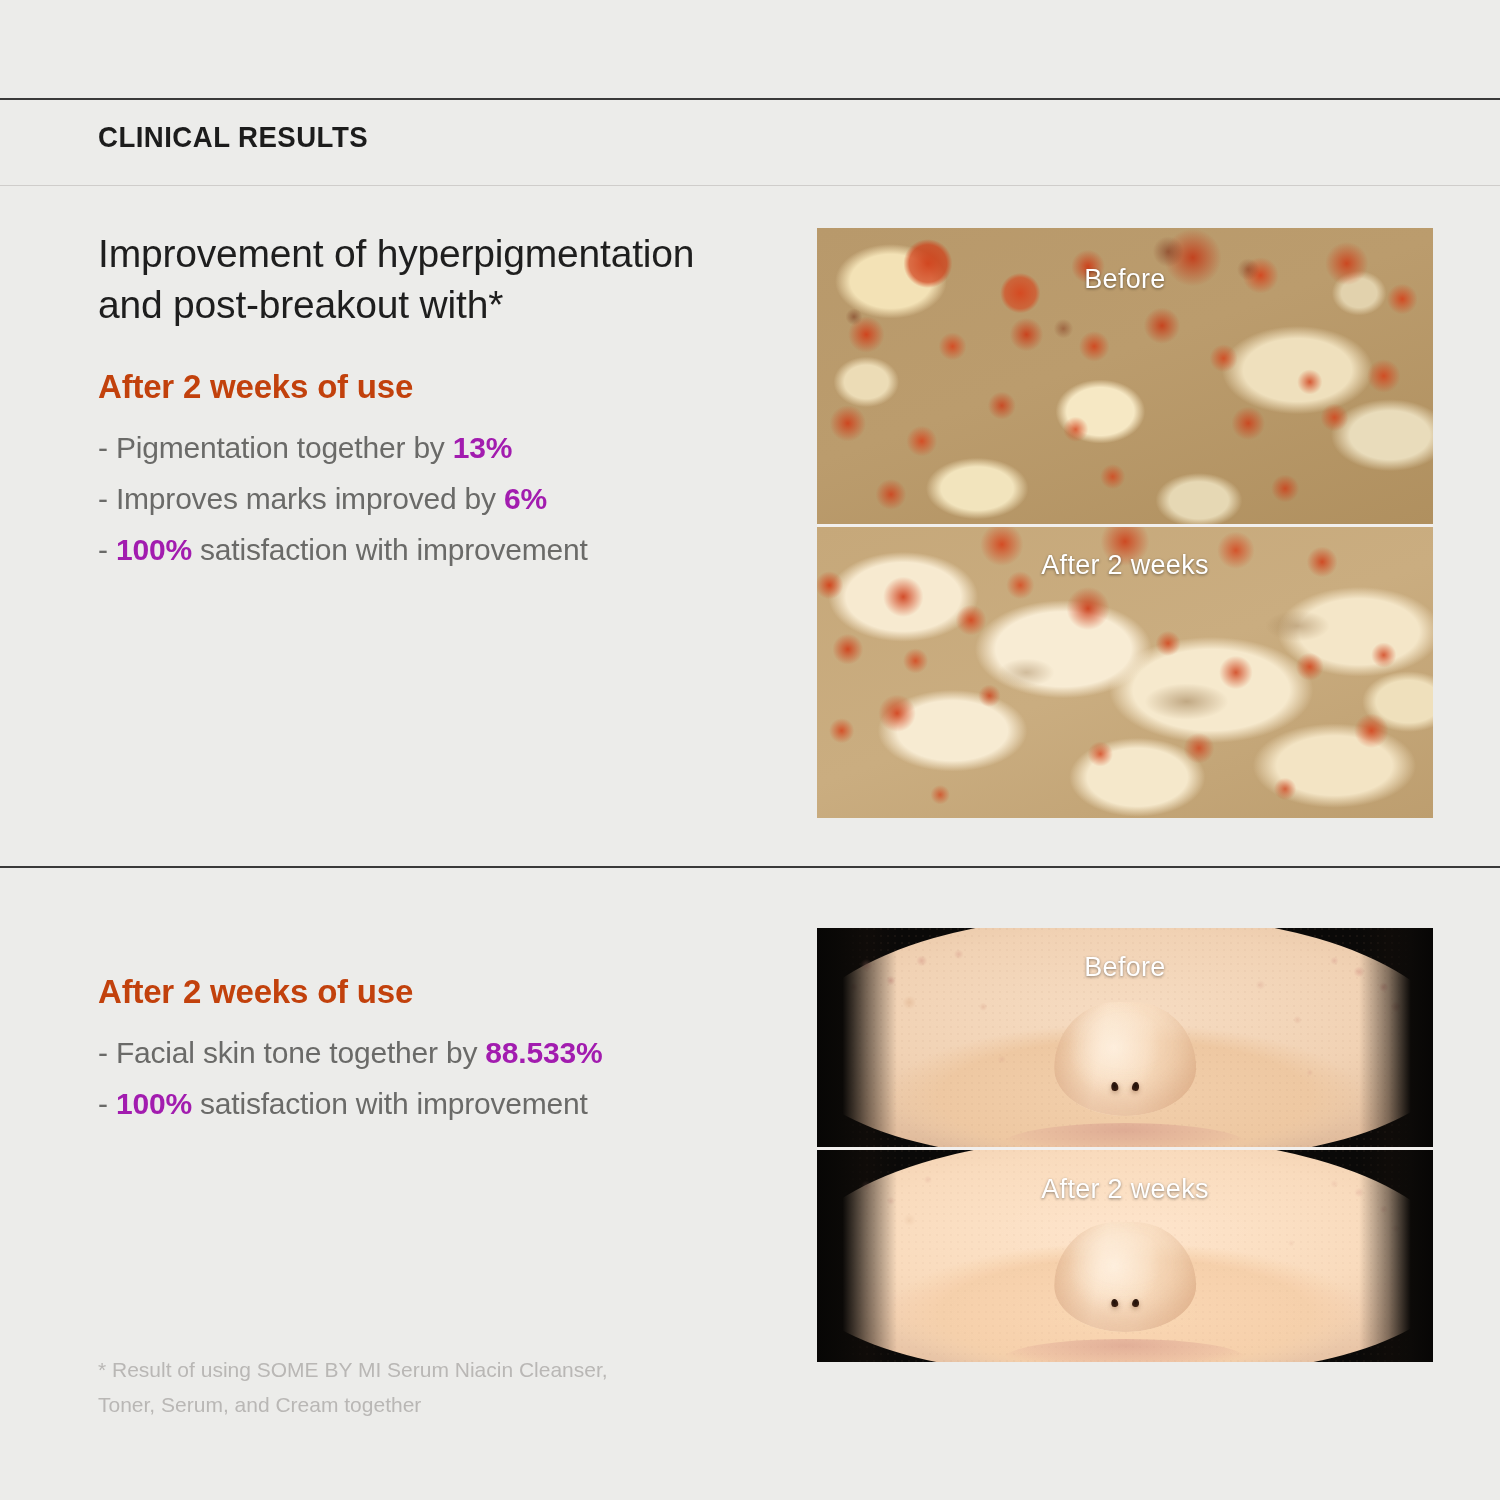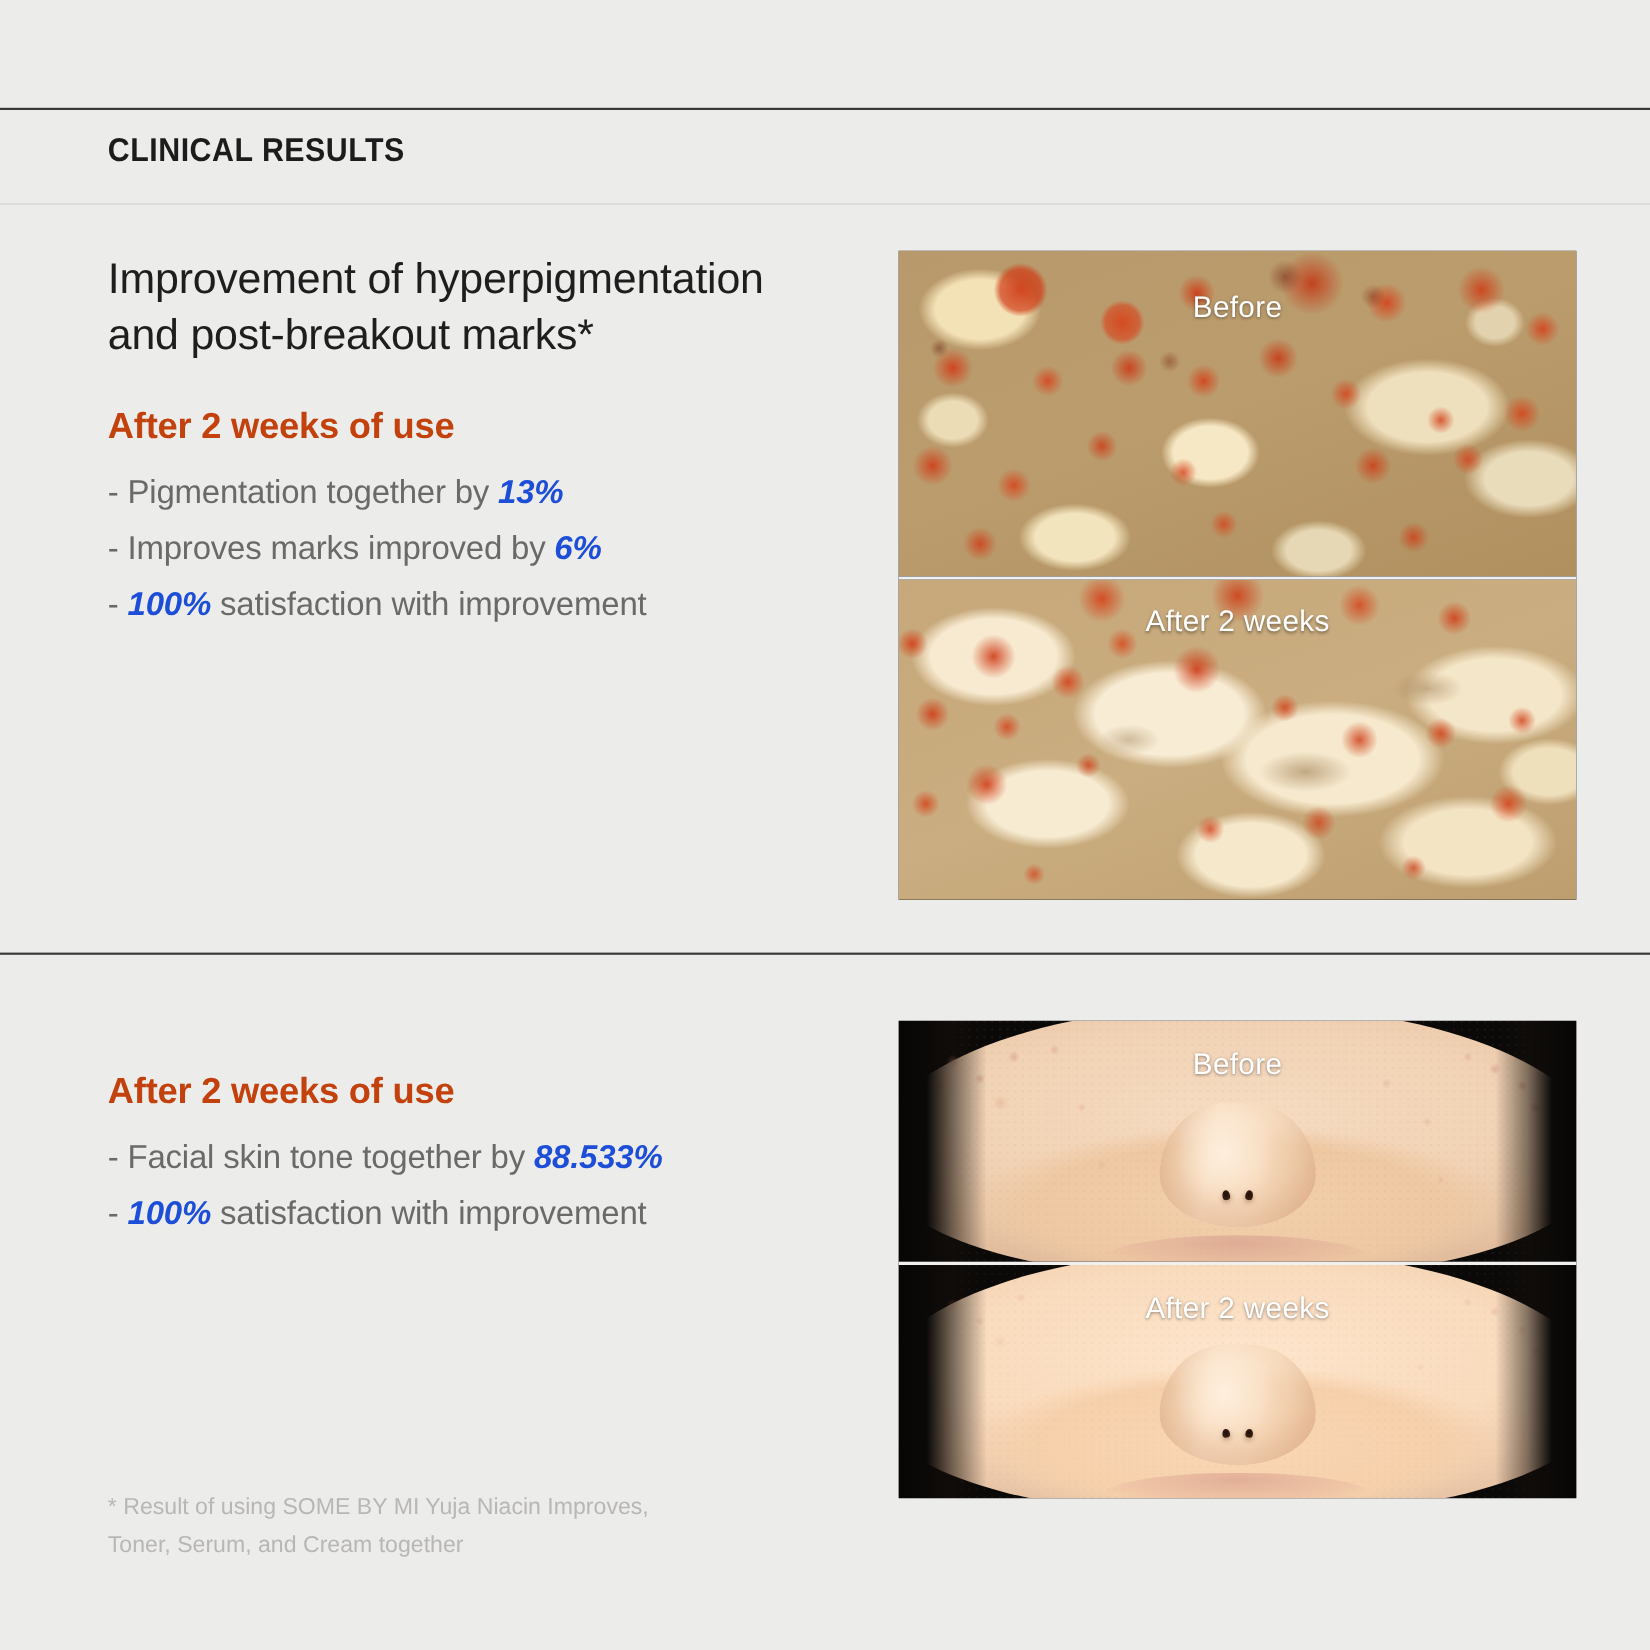--- a/index.html
+++ b/index.html
@@ -35,21 +35,21 @@
   }
   .subhead {
     font-size:33px; color:#c2410c; font-weight:700;
     letter-spacing:-0.2px;
   }
   .bullets { list-style:none; }
   .bullets li {
     font-size:30px; line-height:51px; color:#6a6a68; font-weight:400;
     letter-spacing:-0.2px; white-space:nowrap;
   }
-  .bullets li b { color:#1d4ed8; font-weight:700;font-style:italic; }
+  .bullets li b { color:#a21caf; font-weight:700; }
 
   .footnote {
     font-size:21px; line-height:35px; color:#b9b7b5; font-weight:400;
     white-space:pre-line;
   }
 
   
   .photo-pair { position:absolute; overflow:hidden; background:#000;padding-left:40px; }
   .photo { position:absolute; left:0; width:100%; overflow:hidden; }
   .photo-divider { position:absolute; left:0; width:100%; height:3px; background:#f2f0ee; z-index:6; }
@@ -240,21 +240,21 @@
 <div class="page">
 
   <div class="rule-dark" style="top:98px;"></div>
   <div class="rule-light" style="top:185px;"></div>
   <div class="rule-dark" style="top:866px;"></div>
 
   <div class="section-header">CLINICAL RESULTS</div>
 
   <div class="text-col" style="top:228px;">
     <div class="headline">Improvement of hyperpigmentation
-and post-breakout marks*</div>
+and post-breakout with*</div>
 
     <div class="subhead" style="margin-top:38px;">After 2 weeks of use</div>
 
     <ul class="bullets" style="margin-top:16px;">
       <li>
         <span>- Pigmentation together by </span><b>13%</b><span></span>
       </li>
       <li>
         <span>- Improves marks improved by </span><b>6%</b><span></span>
       </li>
@@ -331,16 +331,16 @@
           <div class="nostril r"></div>
         </div>
         <div class="lip"></div>
         <div class="face-shadow-l"></div>
         <div class="face-shadow-r"></div>
       </div>
       <div class="photo-label" style="top:24px;">After 2 weeks</div>
     </div>
   </div>
 
-  <div class="footnote text-col" style="top:1352px;">* Result of using SOME BY MI Yuja Niacin Improves,
+  <div class="footnote text-col" style="top:1352px;">* Result of using SOME BY MI Serum Niacin Cleanser,
 Toner, Serum, and Cream together</div>
 
 </div>
 
 </body></html>

